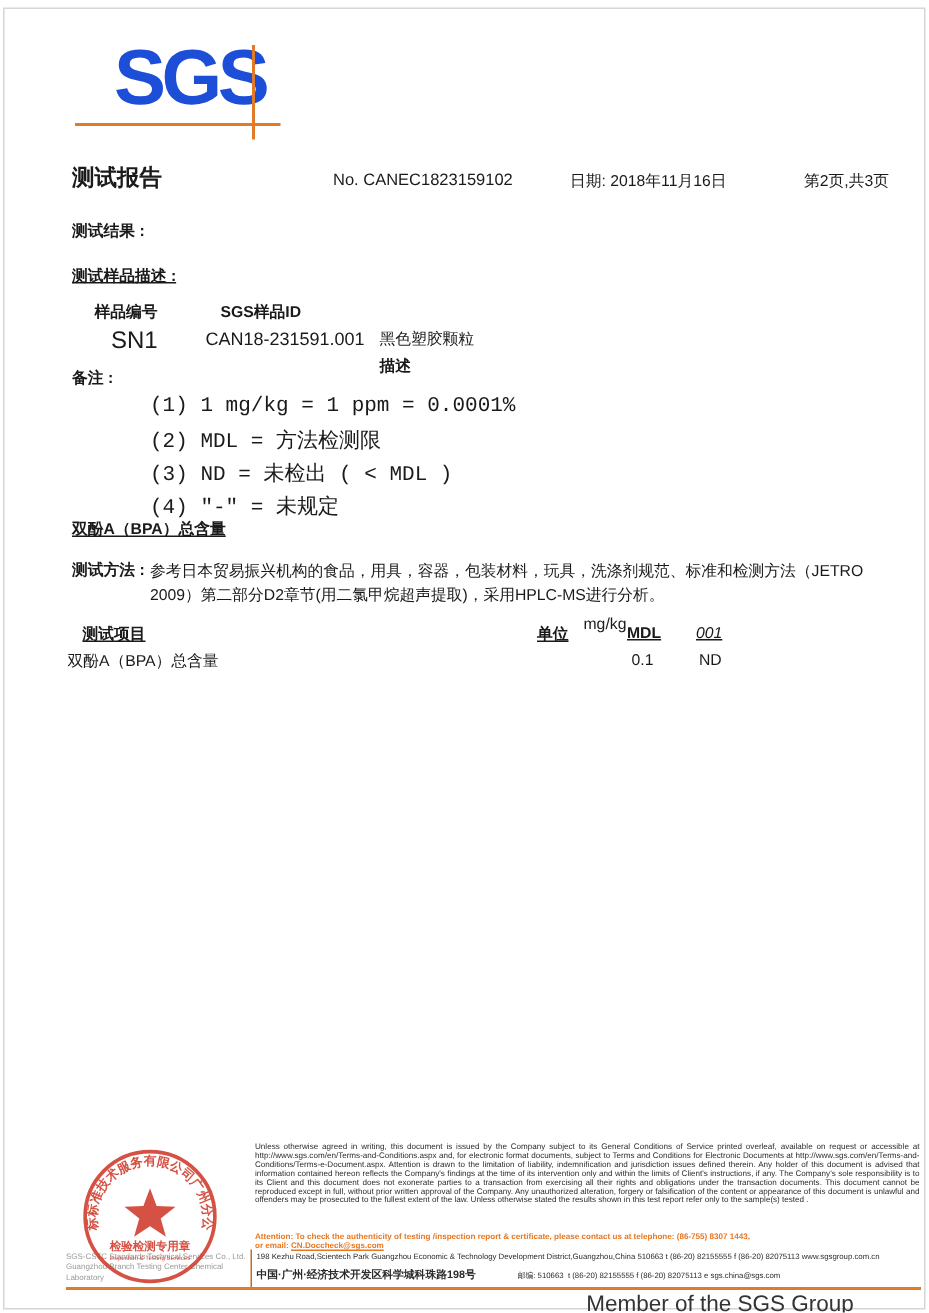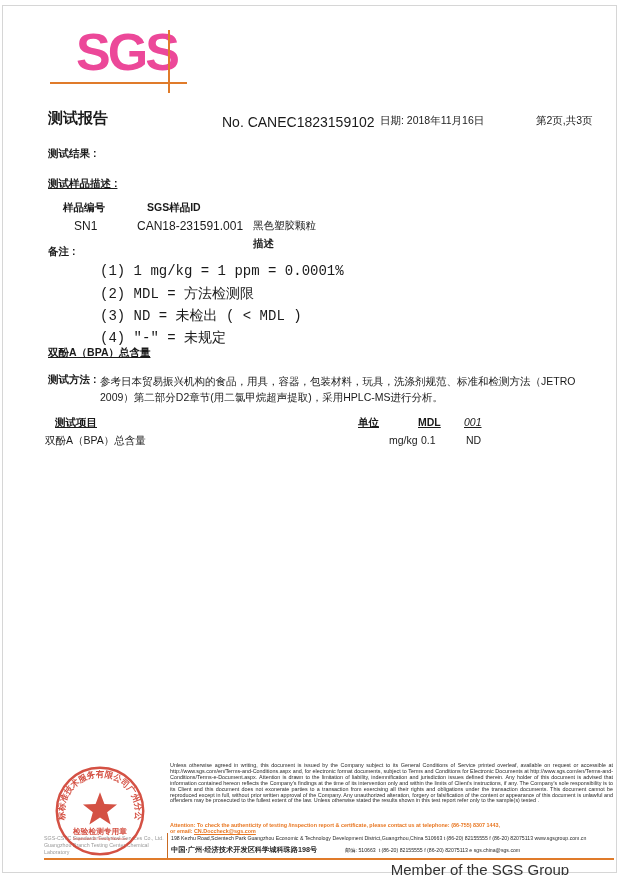--- a/index.html
+++ b/index.html
@@ -5,55 +5,55 @@
   html,body{margin:0;padding:0;}
   body{
     width:619px;height:875px;position:relative;background:#fff;
     font-family:"Liberation Sans","DejaVu Sans",sans-serif;color:#1a1a1a;
     overflow:hidden;
   }
   .page-border{position:absolute;left:2px;top:5px;width:613px;height:866px;
     border:1px solid #d6d6d6;pointer-events:none;}
   
   .logo-text{position:absolute;left:76px;top:26px;font-size:52px;font-weight:bold;
-    color:#ec4899;letter-spacing:-3px;line-height:1;}
+    color:#1d4ed8;letter-spacing:-3px;line-height:1;}
   .logo-hline{position:absolute;left:50px;top:82px;width:137px;height:2px;background:#e07b2a;}
   .logo-vline{position:absolute;left:168px;top:30px;width:2px;height:63px;background:#e07b2a;}
   
   .report-title{position:absolute;left:48px;top:109px;font-size:15px;font-weight:bold;}
-  .report-no{position:absolute;left:222px;top:114px;font-size:14px;text-align:center;}
+  .report-no{position:absolute;left:222px;top:114px;font-size:11px;text-align:center;}
   .report-date{position:absolute;left:380px;top:114px;font-size:10.5px;}
   .report-page{position:absolute;left:521px;top:114px;font-size:10.5px;margin-left:15px;}
   
   .lbl{font-size:10.5px;font-weight:bold;}
   .results-label{position:absolute;left:48px;top:147px;}
   .sample-desc-label{position:absolute;left:48px;top:177px;text-decoration:underline;}
   .notes-label{position:absolute;left:48px;top:245px;}
   .bpa-title{position:absolute;left:48px;top:346px;text-decoration:underline;}
   .method-label{position:absolute;left:48px;top:373px;}
   .method-text{position:absolute;left:100px;top:373px;width:488px;font-size:10.5px;line-height:16px;}
   
   .st-h1{position:absolute;left:63px;top:201px;}
   .st-h2{position:absolute;left:147px;top:201px;}
   .st-h3{position:absolute;left:253px;top:201px;margin-top:36px;}
-  .st-c1{position:absolute;left:74px;top:219px;font-size:12px;}
+  .st-c1{position:absolute;left:74px;top:219px;font-size:16px;}
   .st-c2{position:absolute;left:137px;top:219px;font-size:12px;}
   .st-c3{position:absolute;left:253px;top:219px;font-size:10.5px;}
   
   .note{position:absolute;left:100px;font-size:14px;font-family:Liberation Mono, monospace;}
   .note-1{top:263px}.note-2{top:285px}.note-3{top:307px}.note-4{top:329px}
   
   .rt-h{font-size:10.5px;font-weight:bold;text-decoration:underline;}
   .rt-h1{position:absolute;left:55px;top:416px;}
   .rt-h2{position:absolute;left:358px;top:416px;}
   .rt-h3{position:absolute;left:418px;top:416px;}
   .rt-h4{position:absolute;left:464px;top:416px;font-style:italic;font-weight:normal;}
   .rt-c{font-size:10.5px;}
   .rt-c1{position:absolute;left:45px;top:434px;}
-  .rt-c2{position:absolute;left:356px;top:434px;padding-left:33px;}
+  .rt-c2{position:absolute;left:356px;top:410px;padding-left:33px;}
   .rt-c3{position:absolute;left:421px;top:434px;}
   .rt-c4{position:absolute;left:466px;top:434px;}
   
   .legal-text{position:absolute;left:170px;top:763px;width:443px;font-size:5.4px;
     line-height:5.9px;text-align:justify;color:#2b2b2b;}
   .attention-text{position:absolute;left:170px;top:822px;width:443px;font-size:5.4px;
     line-height:6px;font-weight:bold;color:#e87722;}
   .attention-email{text-decoration:underline;}
   .company-lines{position:absolute;left:44px;top:835px;width:126px;font-size:5.3px;
     line-height:7px;color:#9a9a9a;}

